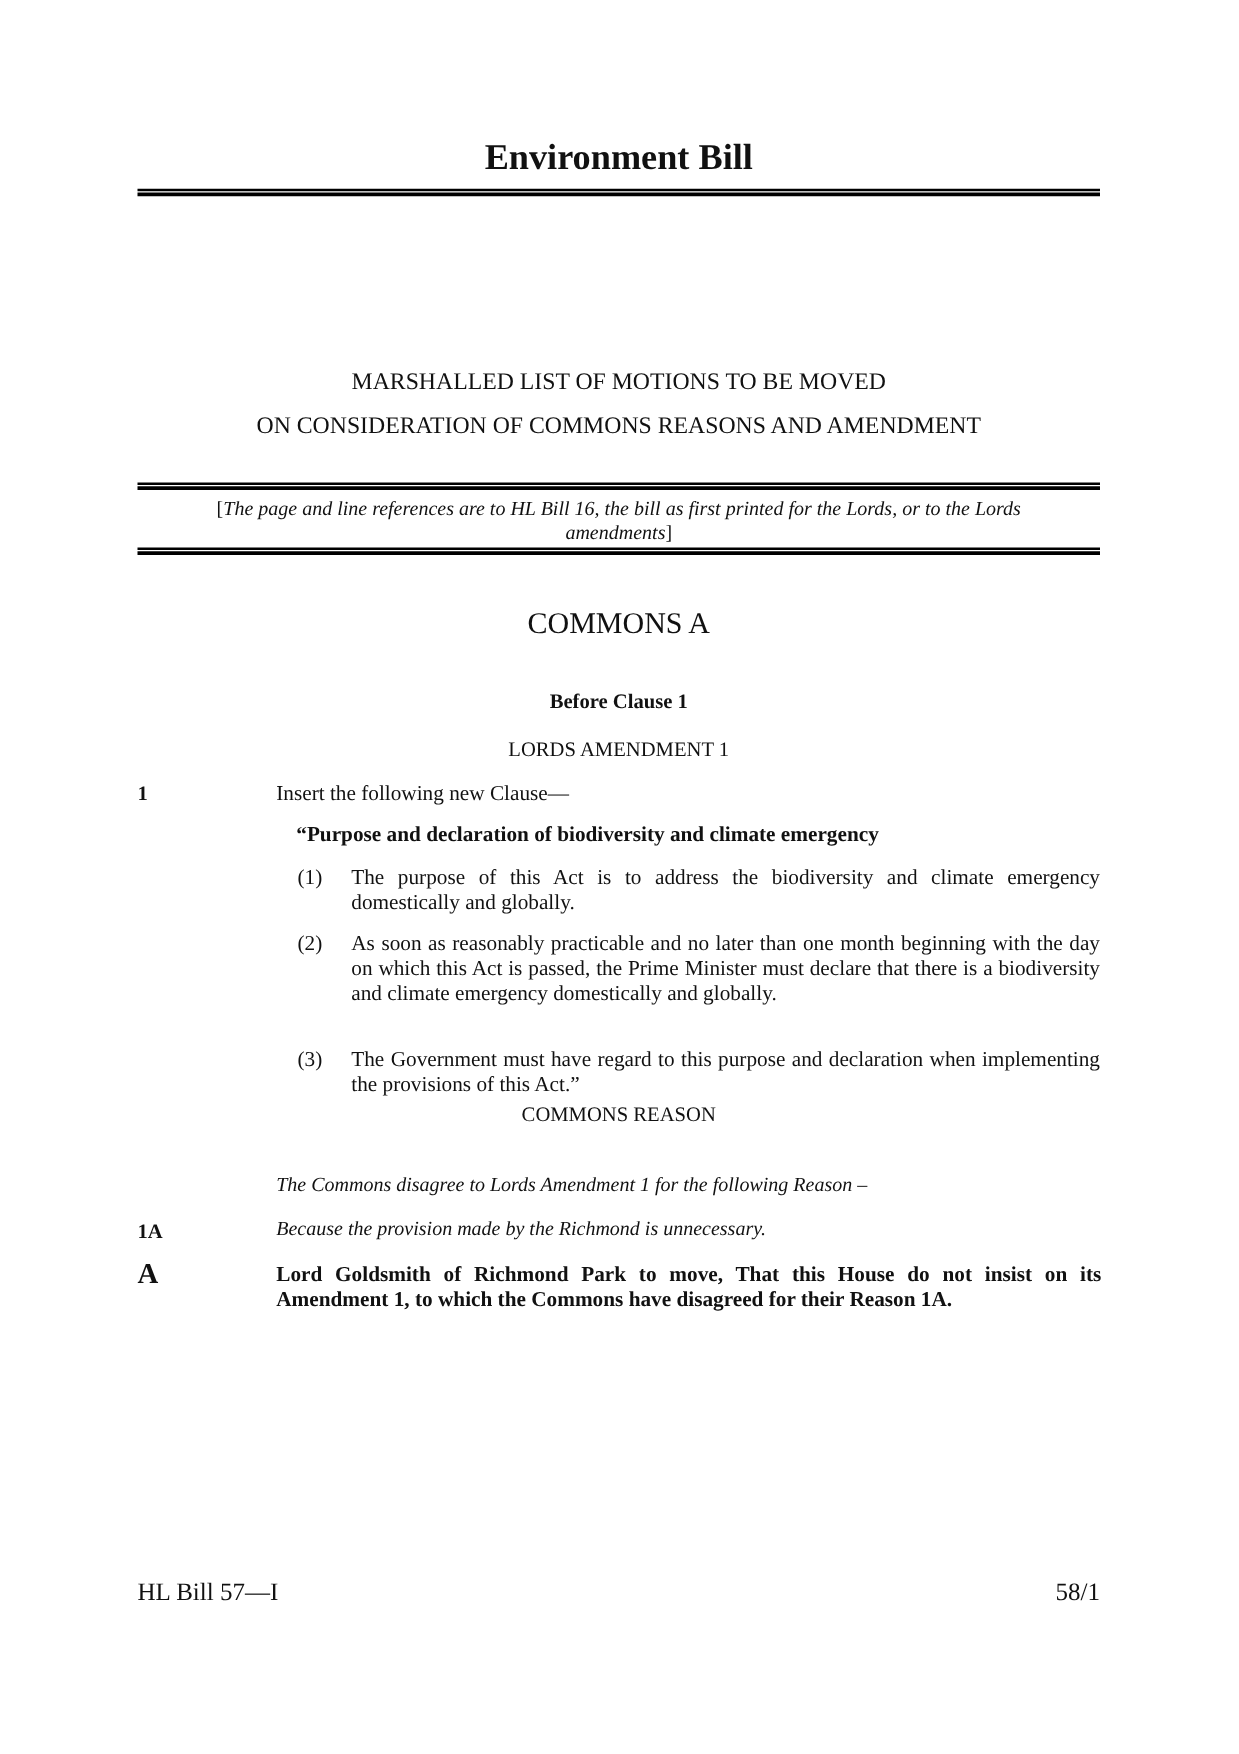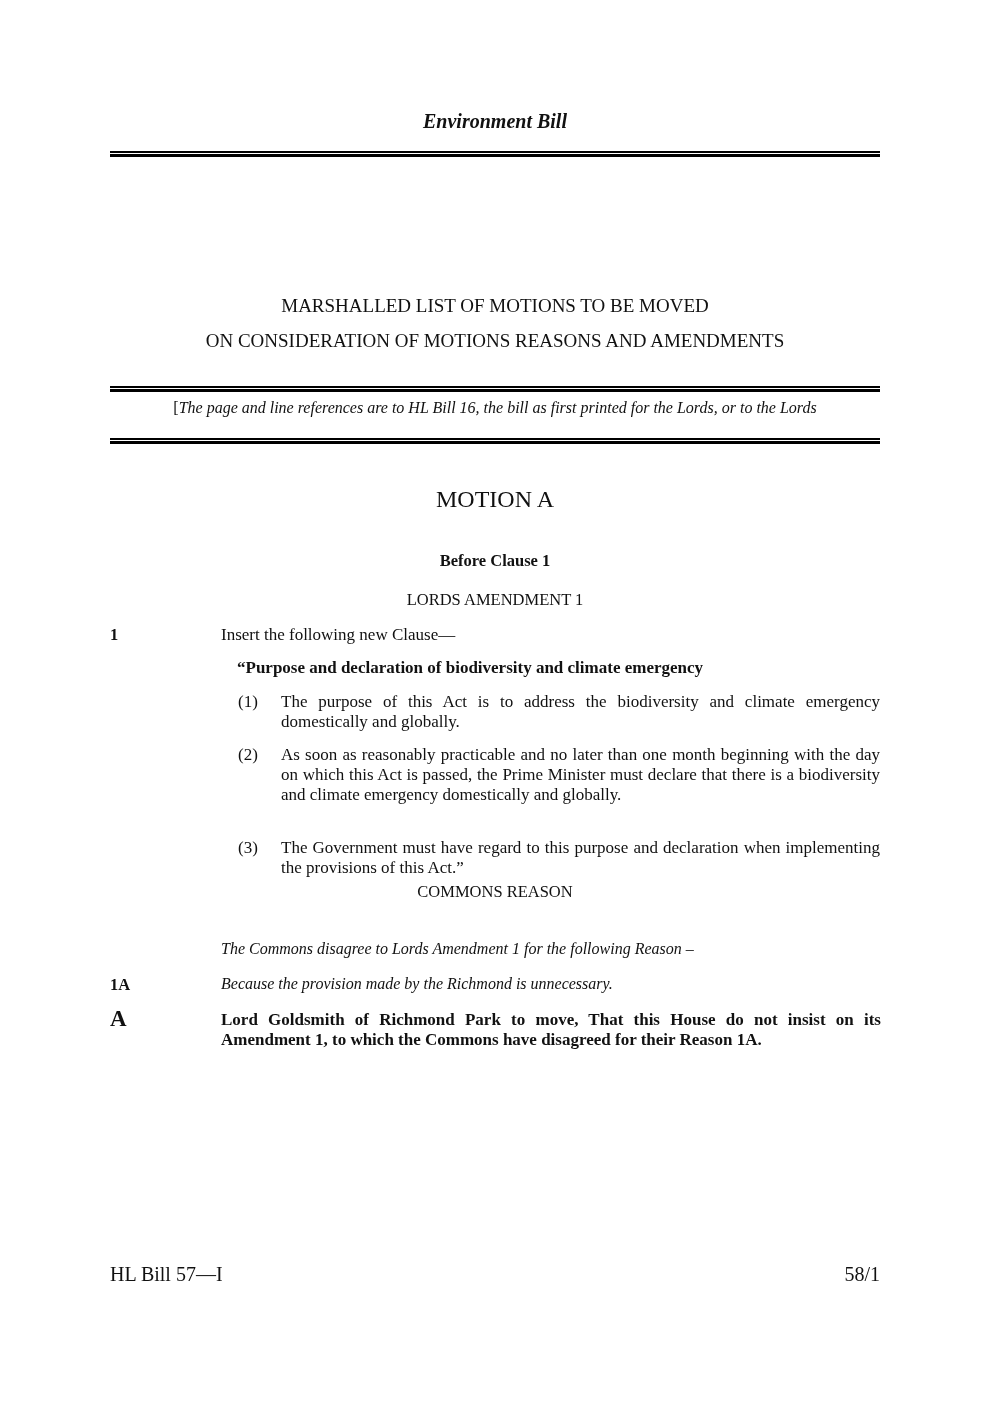--- a/index.html
+++ b/index.html
@@ -2,21 +2,21 @@
 <html><head>
   <meta charset="utf-8">
   <style>
     html, body { margin: 0; padding: 0; background: #ffffff; }
     body {
       width: 991px; height: 1403px; position: relative; overflow: hidden;
       font-family: "Liberation Serif", "DejaVu Serif", serif; color: #111;
     }
     .abs { position: absolute; }
     .center { text-align: center; left: 110px; width: 770px; }
-    .title { top: 110px; font-size: 20px; font-weight: bold; letter-spacing: 0px; font-style: italic; }
+    .title { top: 110px; font-size: 29px; font-weight: bold; letter-spacing: 0px; }
     .dbl-rule { position: absolute; left: 110px; width: 770px; height: 6px; border-top: 2px solid #000; border-bottom: 3px solid #000; box-sizing: border-box; background: #fff; }
     .subhead { font-size: 19px; letter-spacing: 0; }
     .note { top: 398px; font-size: 16px; font-style: italic; line-height: 19px; }
     .note .br { font-style: normal; }
     .motion-title { top: 486px; font-size: 24px; }
     .clause-head { top: 551px; font-size: 16.5px; font-weight: bold; }
     .caps { font-size: 16.5px; }
     .num { left: 110px; font-size: 16.5px; font-weight: bold; }
     .body-text { left: 221px; font-size: 17px; }
     .sub { left: 238px; width: 642px; font-size: 17px; line-height: 20px; }
@@ -27,29 +27,30 @@
     .motion-text { left: 221px; width: 660px; font-size: 17px; font-weight: bold; line-height: 20px; text-align: justify; text-align-last: left; }
     .footer { top: 1263px; font-size: 20px; }
   </style>
 </head>
 <body>
 
 <div class="abs center title">Environment Bill</div>
 <div class="dbl-rule" style="top:151px;"></div>
 
 <div class="abs center subhead" style="top:295px;">MARSHALLED LIST OF MOTIONS TO BE MOVED</div>
-<div class="abs center subhead" style="top:330px;">ON CONSIDERATION OF MOTIONS REASONS AND AMENDMENTS</div>
+<div class="abs center subhead" style="top:330px;">ON CONSIDERATION OF COMMONS REASONS AND AMENDMENT</div>
 
 <div class="dbl-rule" style="top:386px;"></div>
 <div class="abs center note">
   <div><span class="br">[</span><span>The page and line references are to HL Bill 16, the bill as first printed for the Lords, or to the Lords</span></div>
+  <div><span>amendments</span><span class="br">]</span></div>
 </div>
 <div class="dbl-rule" style="top:438px;"></div>
 
-<div class="abs center motion-title">MOTION A</div>
+<div class="abs center motion-title">COMMONS A</div>
 <div class="abs center clause-head">Before Clause 1</div>
 <div class="abs center caps" style="top:590px;">LORDS AMENDMENT 1</div>
 
 <div class="abs num" style="top:625px;">1</div>
 <div class="abs body-text" style="top:625px;">Insert the following new Clause—</div>
 <div class="abs body-text bold" style="top:658px;">“Purpose and declaration of biodiversity and climate emergency</div>
 
 <div class="abs sub" style="top:692px;">
   <span class="n">(1)</span>
   <span class="t">The purpose of this Act is to address the biodiversity and climate emergency domestically and globally.</span>

